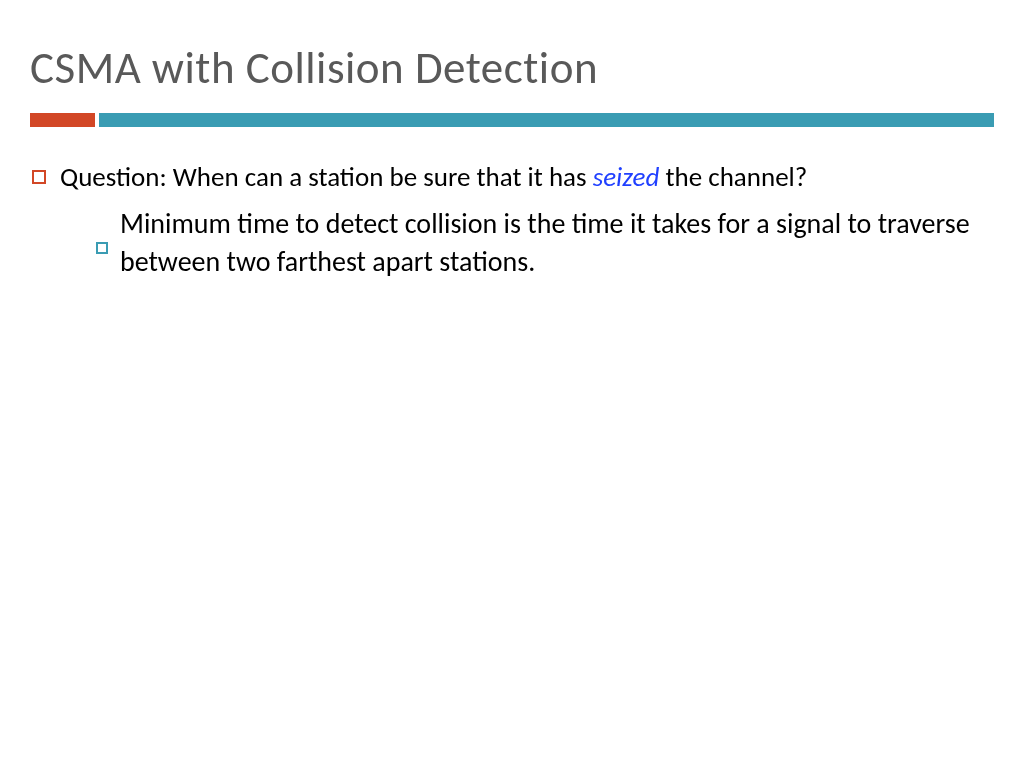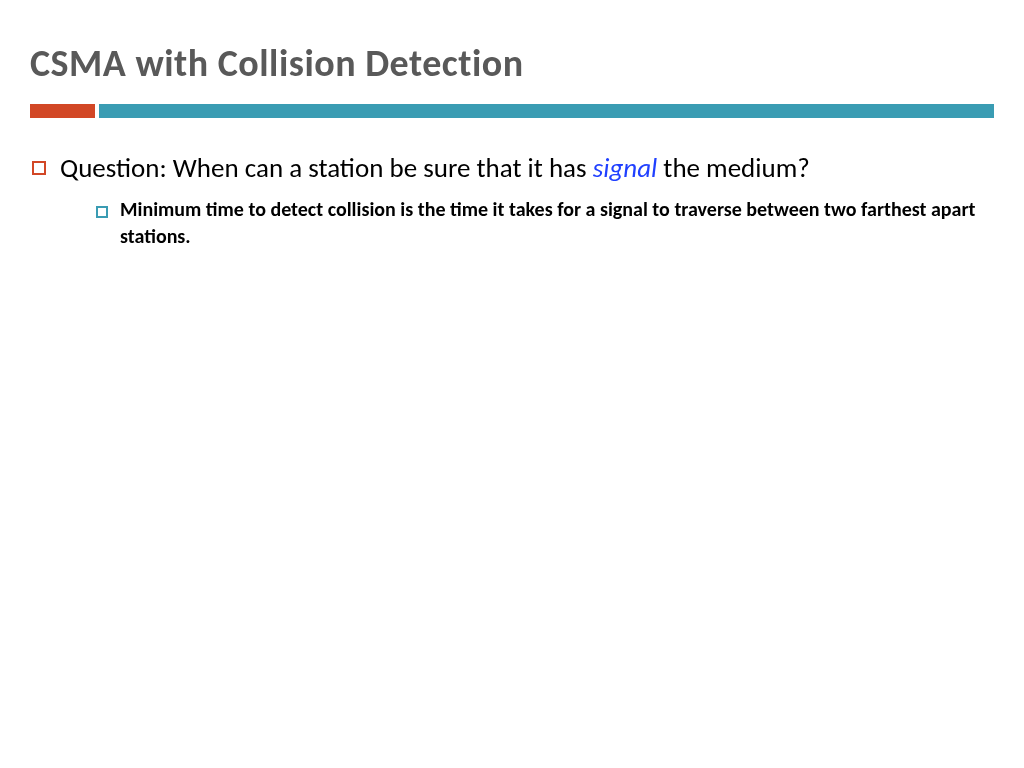--- a/index.html
+++ b/index.html
@@ -11,22 +11,22 @@
       width: 1024px;
       height: 768px;
       background: #ffffff;
       font-family: "Gill Sans", "Gill Sans MT", Calibri, "Trebuchet MS", sans-serif;
       overflow: hidden;
     }
     .slide {
       padding: 40px 30px 30px 30px;
     }
     .title {
-      font-size: 38px;
-      font-weight: 700;
+      font-size: 45px;
+      font-weight: 400;
       color: #595959;
       margin-bottom: 18px;
       letter-spacing: 0.5px;
     }
     .accent-bar {
       display: flex;
       margin-bottom: 32px;
     }
     .accent-red {
       width: 65px;
@@ -65,25 +65,25 @@
     }
     .bullet-text {
       flex: 1;
     }
     .sub-list {
       margin-top: 10px;
       margin-left: 36px;
     }
     .sub-item {
       display: flex;
-      align-items: flex-start;
-      font-size: 20px;
+      align-items: center;
+      font-size: 28px;
       color: #000000;
       line-height: 1.35;
-      font-weight: 700;
+      font-weight: 400;
     }
     .sub-marker {
       display: inline-block;
       width: 12px;
       height: 12px;
       border: 2px solid #3a9cb3;
       margin-right: 12px;
       margin-top: 10px;
       flex-shrink: 0;
     }
@@ -104,21 +104,21 @@
   <div class="accent-bar">
     <div class="accent-red"></div>
     <div class="accent-teal"></div>
   </div>
 
   <div class="content">
     <ul>
       <li class="bullet-item">
         <span class="bullet-marker"></span>
         <span class="bullet-text">
-          <span>Question: When can a station be sure that it has </span><span class="highlight">signal</span><span> the medium?</span>
+          <span>Question: When can a station be sure that it has </span><span class="highlight">seized</span><span> the channel?</span>
           <ul class="sub-list">
             <li class="sub-item">
               <span class="sub-marker"></span>
               <span class="sub-text">Minimum time to detect collision is the time it takes for a signal to traverse between two farthest apart stations.</span>
             </li>
           </ul>
         </span>
       </li>
     </ul>
   </div>

